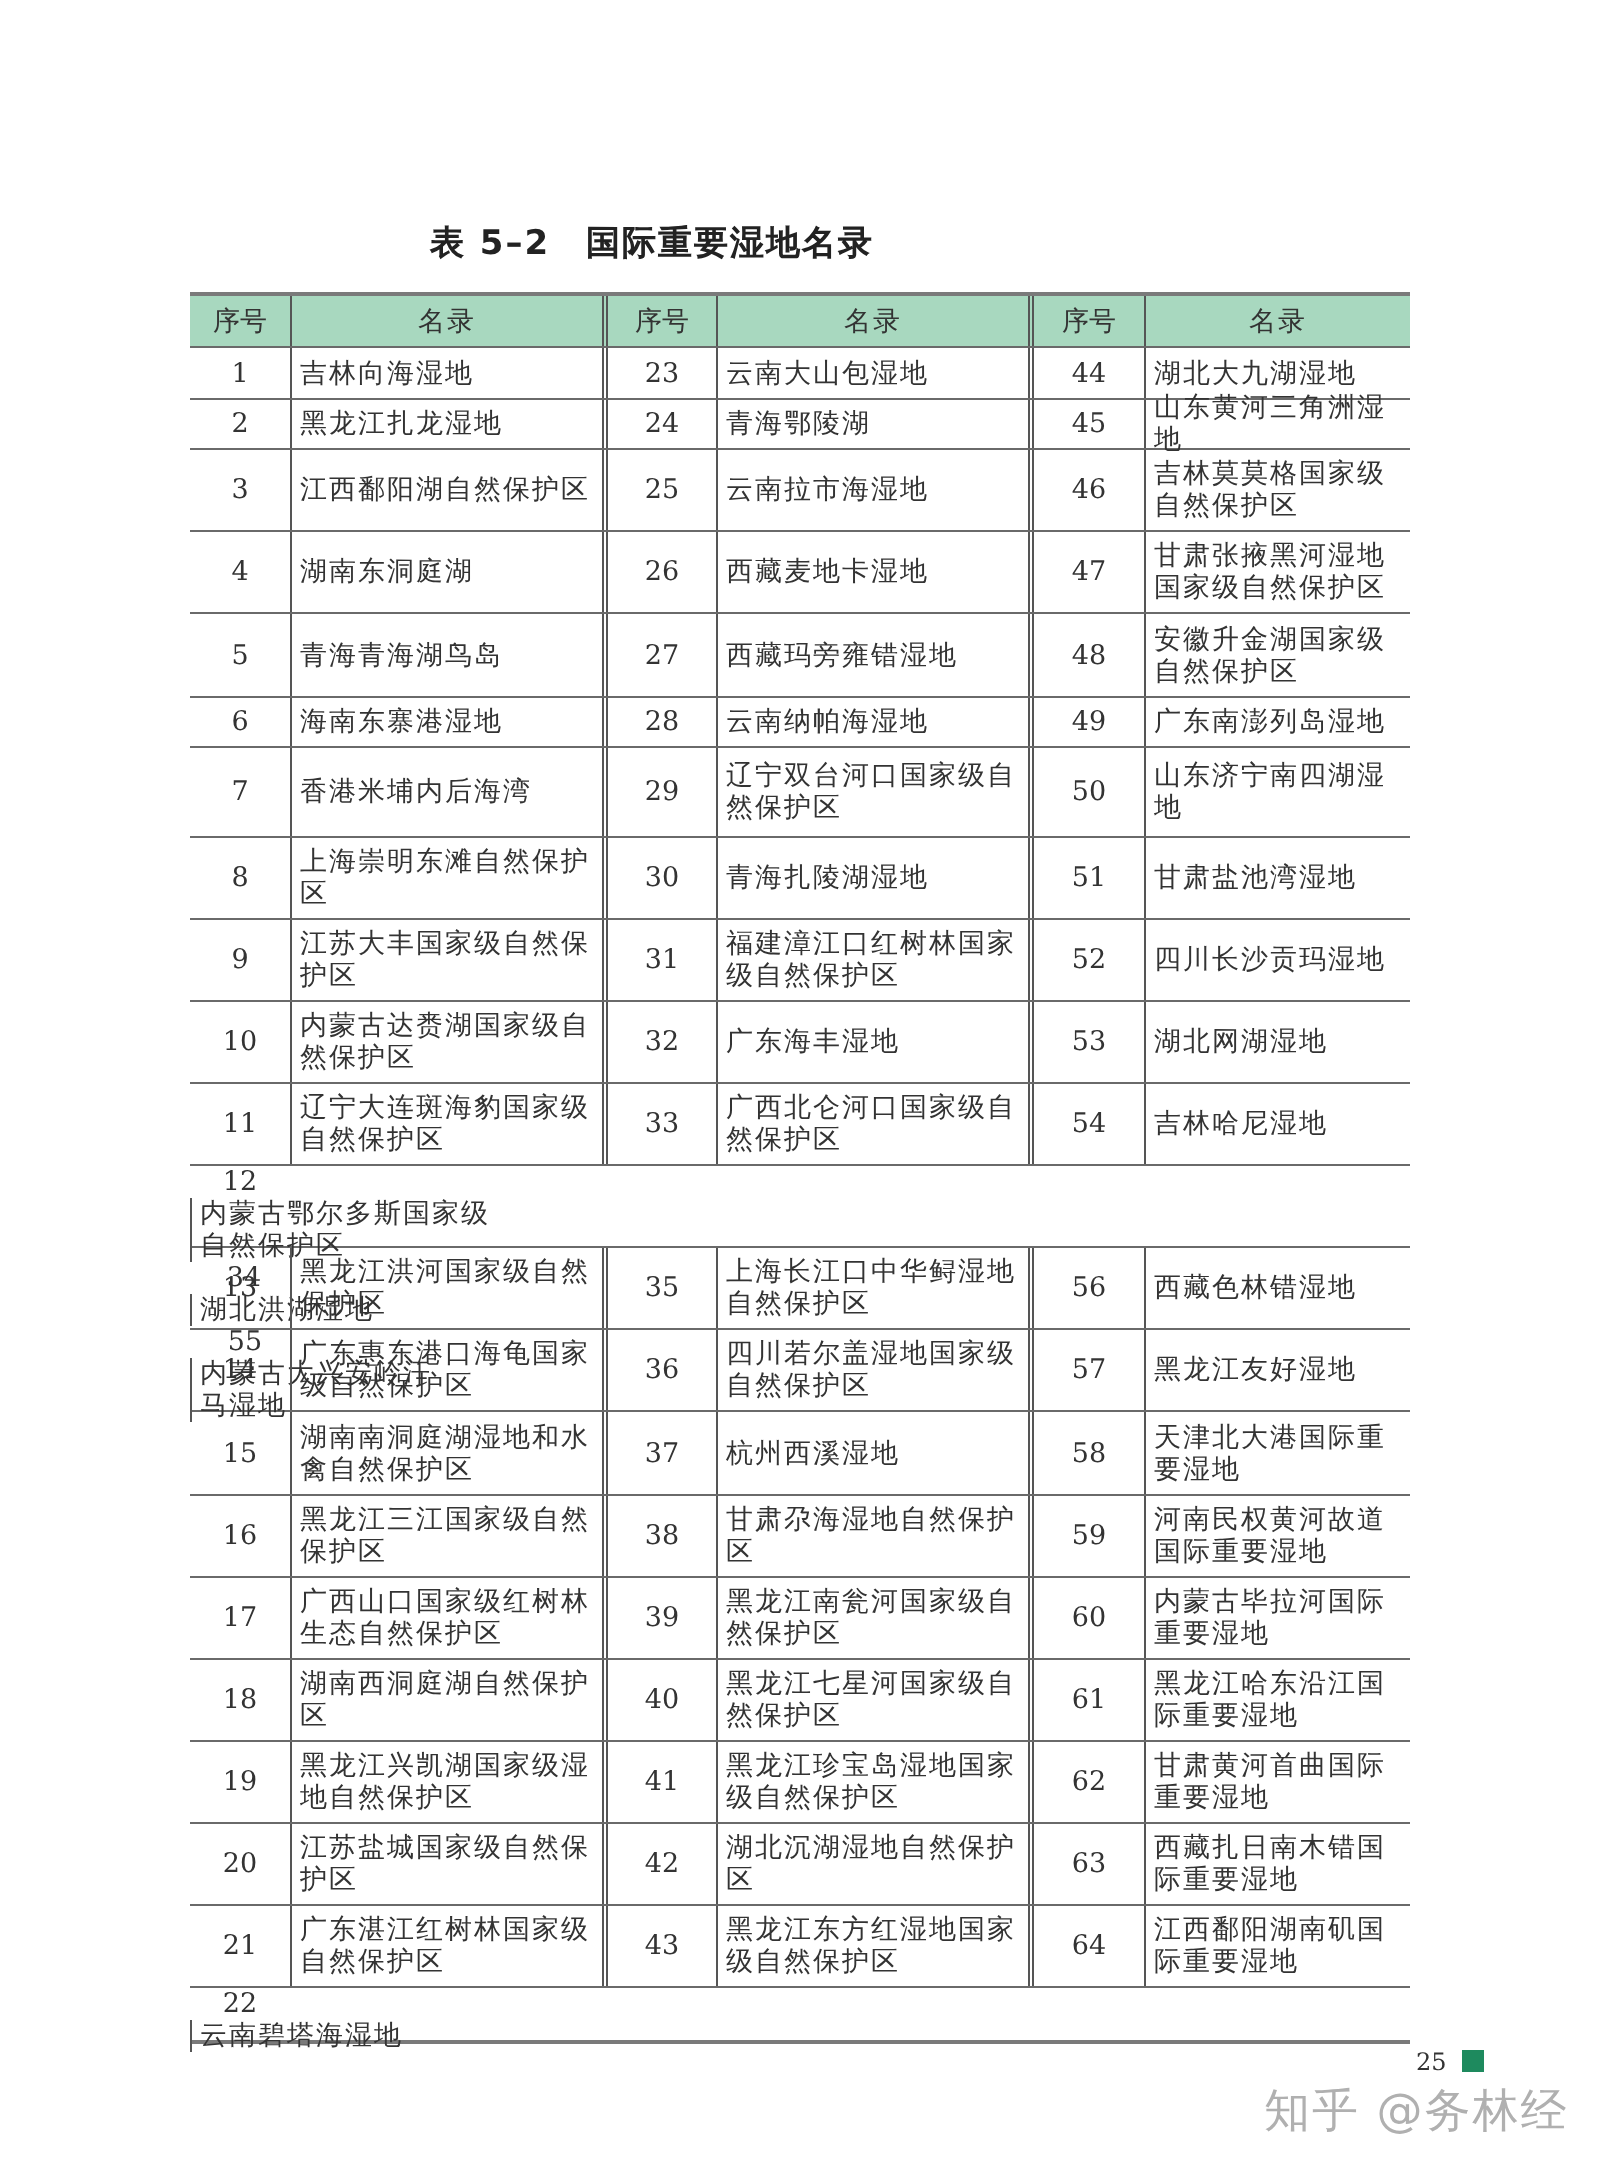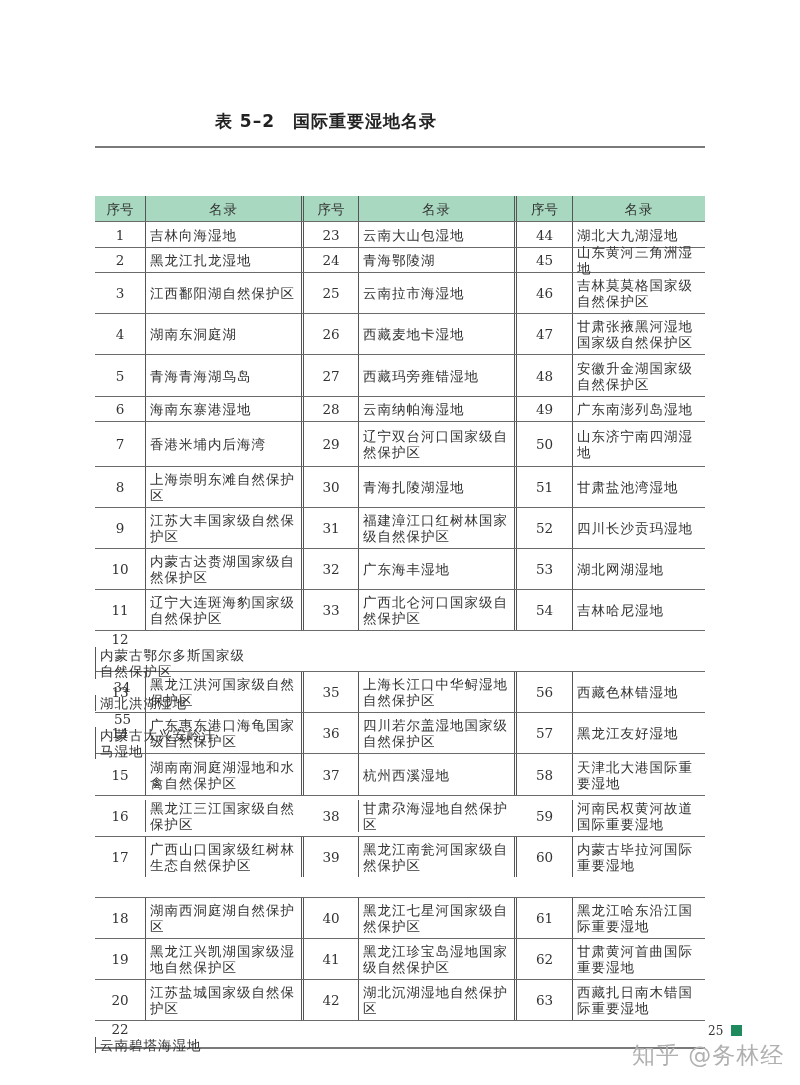--- a/index.html
+++ b/index.html
@@ -12,21 +12,21 @@
     position: absolute; left: 0; width: 652px; top: 110px; text-align: center;
     font-family: "DejaVu Sans", "Liberation Sans", sans-serif;
     font-weight: bold; font-size: 17px; color: #222; letter-spacing: 1px;
   }
   .title .num { margin-right: 18px; }
   .tbl {
     position: absolute; left: 95px; top: 146px; width: 610px;
     border-top: 2px solid #7a7a7a; border-bottom: 2px solid #7a7a7a;
   }
   .row { display: flex; border-top: 1px solid #6a6a6a; }
-  .row.first { border-top: none; margin-top: 48px; }
+  .row.first { border-top: none; }
   .hdr { background: #a8d8bf; }
   .cell {
     box-sizing: border-box; display: flex; align-items: center;
     font-size: 13.5px; line-height: 16px; color: #333;
   }
   .c-no { justify-content: center; text-align: center; }
   .c-name { padding: 0 4px; border-left: 1px solid #555; letter-spacing: 1px; }
   .hdr .cell { justify-content: center; font-size: 13.5px; color: #333; }
   .w1 { width: 50px; } .w2 { width: 156px; }
   .w3 { width: 54px; } .w4 { width: 156px; }
@@ -207,41 +207,41 @@
     <div class="row" style="height: 41px;">
       <div class="cell c-no w1">15</div>
       <div class="cell c-name w2">湖南南洞庭湖湿地和水禽自然保护区</div>
       <div class="sep"></div>
       <div class="cell c-no w3">37</div>
       <div class="cell c-name w4">杭州西溪湿地</div>
       <div class="sep"></div>
       <div class="cell c-no w5">58</div>
       <div class="cell c-name w6">天津北大港国际重要湿地</div>
     </div>
-    <div class="row" style="height: 40px; align-items: center;">
+    <div class="row" style="height: 40px;">
       <div class="cell c-no w1">16</div>
       <div class="cell c-name w2">黑龙江三江国家级自然保护区</div>
       <div class="sep"></div>
       <div class="cell c-no w3">38</div>
       <div class="cell c-name w4">甘肃尕海湿地自然保护区</div>
       <div class="sep"></div>
       <div class="cell c-no w5">59</div>
       <div class="cell c-name w6">河南民权黄河故道国际重要湿地</div>
     </div>
     <div class="row" style="height: 40px;">
       <div class="cell c-no w1">17</div>
       <div class="cell c-name w2">广西山口国家级红树林生态自然保护区</div>
       <div class="sep"></div>
       <div class="cell c-no w3">39</div>
       <div class="cell c-name w4">黑龙江南瓮河国家级自然保护区</div>
       <div class="sep"></div>
       <div class="cell c-no w5">60</div>
       <div class="cell c-name w6">内蒙古毕拉河国际重要湿地</div>
     </div>
-    <div class="row" style="height: 40px; margin-top: 20px;">
+    <div class="row" style="height: 40px;">
       <div class="cell c-no w1">18</div>
       <div class="cell c-name w2">湖南西洞庭湖自然保护区</div>
       <div class="sep"></div>
       <div class="cell c-no w3">40</div>
       <div class="cell c-name w4">黑龙江七星河国家级自然保护区</div>
       <div class="sep"></div>
       <div class="cell c-no w5">61</div>
       <div class="cell c-name w6">黑龙江哈东沿江国际重要湿地</div>
     </div>
     <div class="row" style="height: 40px;">
@@ -256,20 +256,30 @@
     </div>
     <div class="row" style="height: 40px;">
       <div class="cell c-no w1">20</div>
       <div class="cell c-name w2">江苏盐城国家级自然保护区</div>
       <div class="sep"></div>
       <div class="cell c-no w3">42</div>
       <div class="cell c-name w4">湖北沉湖湿地自然保护区</div>
       <div class="sep"></div>
       <div class="cell c-no w5">63</div>
       <div class="cell c-name w6">西藏扎日南木错国际重要湿地</div>
+    </div>
+    <div class="row" style="height: 40px;">
+      <div class="cell c-no w1">21</div>
+      <div class="cell c-name w2">广东湛江红树林国家级自然保护区</div>
+      <div class="sep"></div>
+      <div class="cell c-no w3">43</div>
+      <div class="cell c-name w4">黑龙江东方红湿地国家级自然保护区</div>
+      <div class="sep"></div>
+      <div class="cell c-no w5">64</div>
+      <div class="cell c-name w6">江西鄱阳湖南矶国际重要湿地</div>
     </div>
     <div class="row" style="height: 26px; flex-direction: column;">
       <div class="cell c-no w1">22</div>
       <div class="cell c-name w2">云南碧塔海湿地</div>
       <div class="sep"></div>
       <div class="cell c-no w3"></div>
       <div class="cell c-name w4"></div>
       <div class="sep"></div>
       <div class="cell c-no w5"></div>
       <div class="cell c-name w6"></div>

